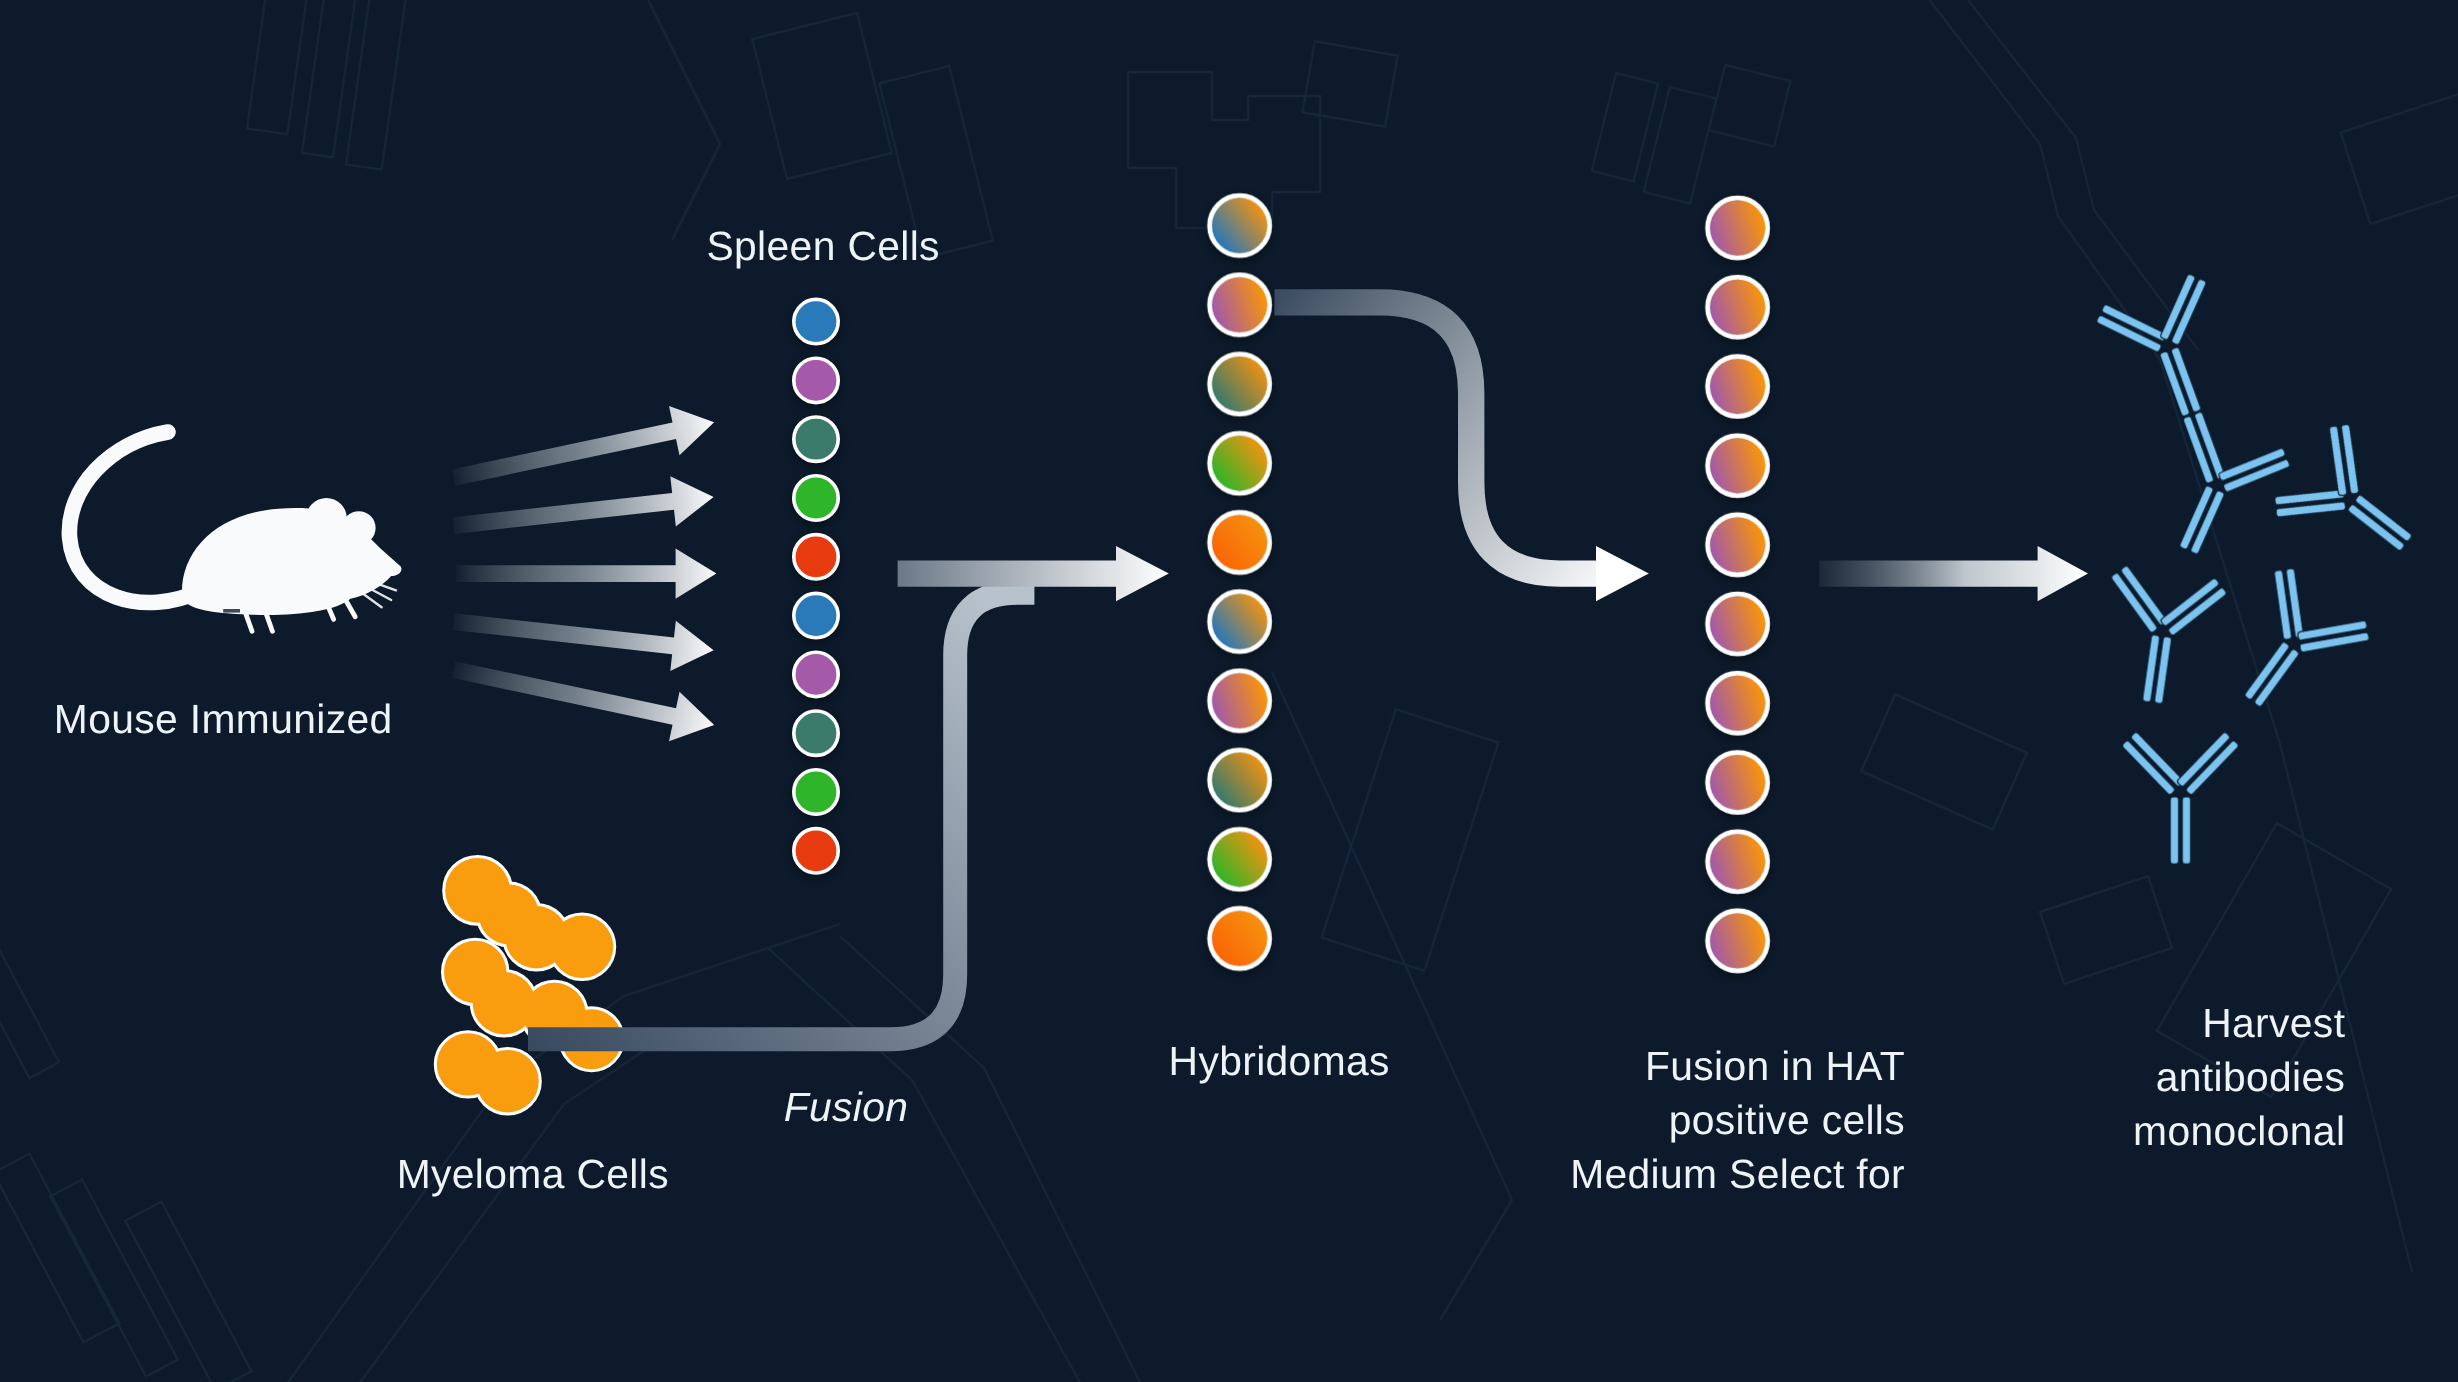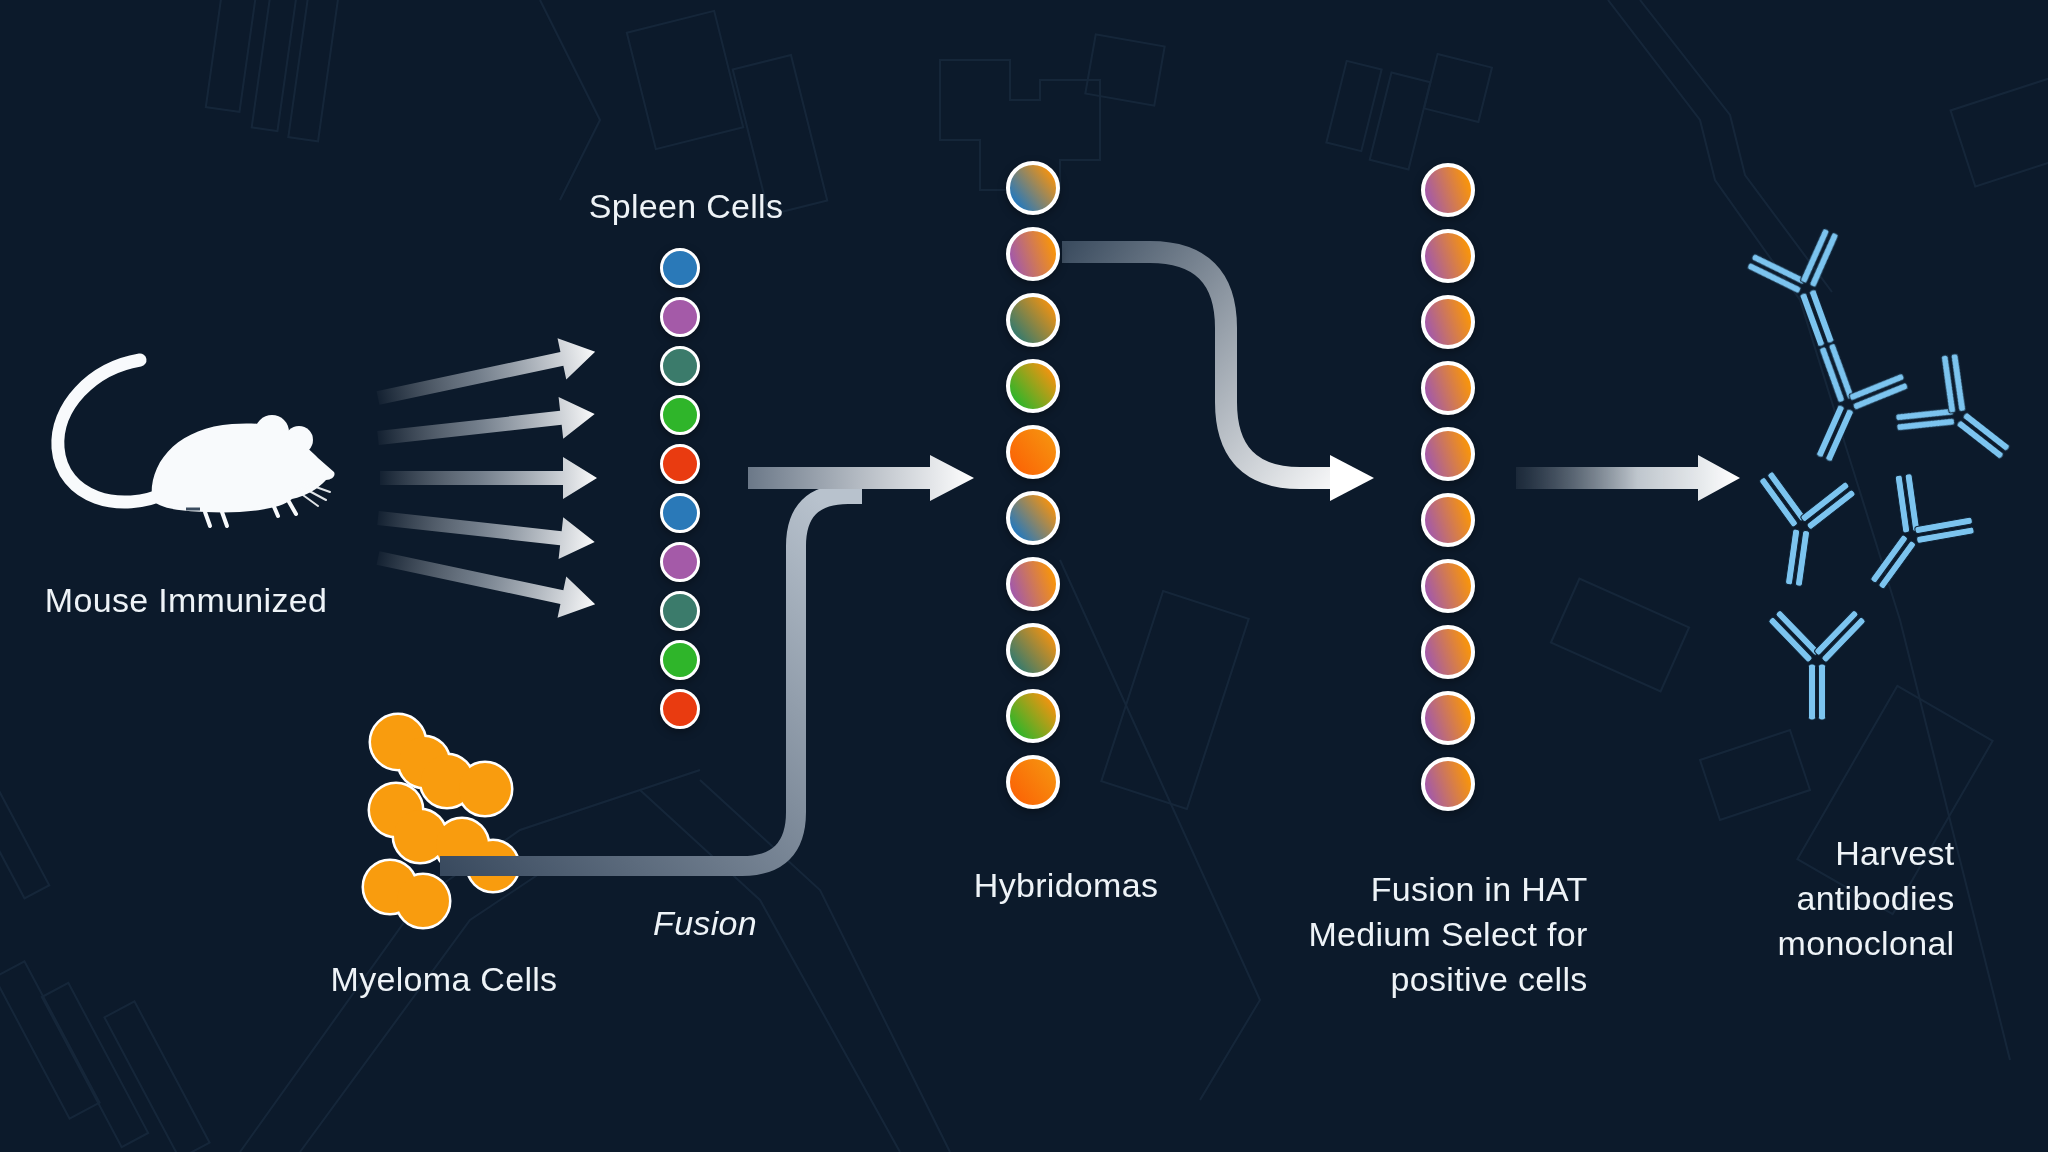--- a/index.html
+++ b/index.html
@@ -244,21 +244,21 @@
       <div class="cell lg cell-purple-orange"></div>
     </div>
 
   <div class="label" id="mouse-label">Mouse Immunized</div>
   <div class="label" id="spleen-label">Spleen Cells</div>
   <div class="label" id="myeloma-label">Myeloma Cells</div>
   <div class="label" id="fusion-label">Fusion</div>
   <div class="label" id="hybridomas-label">Hybridomas</div>
   <div class="label" id="hat-label">
     <div>Fusion in HAT</div>
+    <div>positive cells</div>
     <div>Medium Select for</div>
-    <div>positive cells</div>
   </div>
   <div class="label" id="harvest-label">
     <div>Harvest</div>
     <div>antibodies</div>
     <div>monoclonal</div>
   </div>
 </div>
 
 </body></html>

